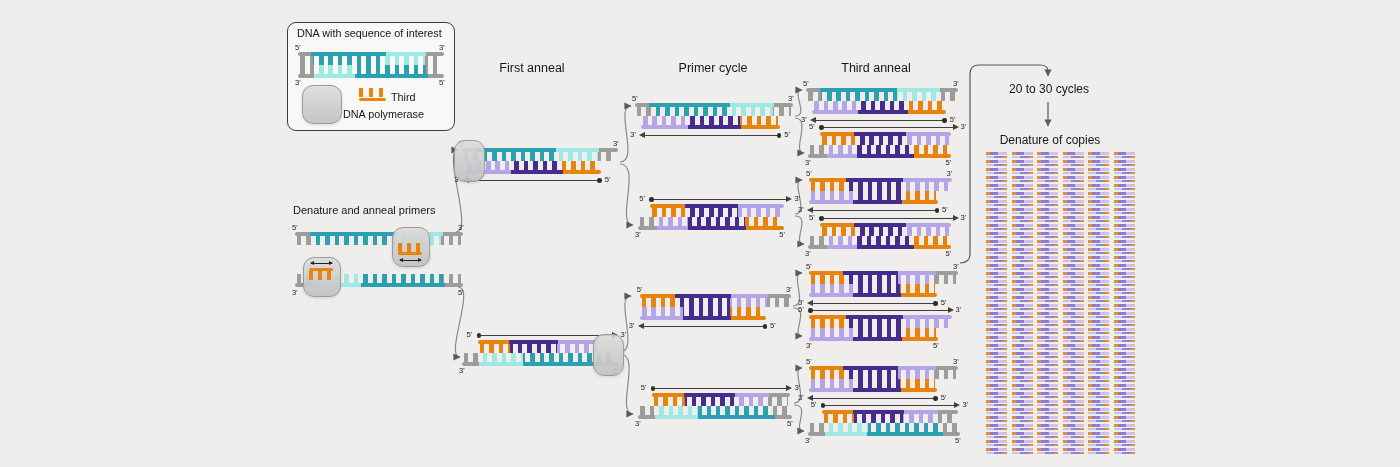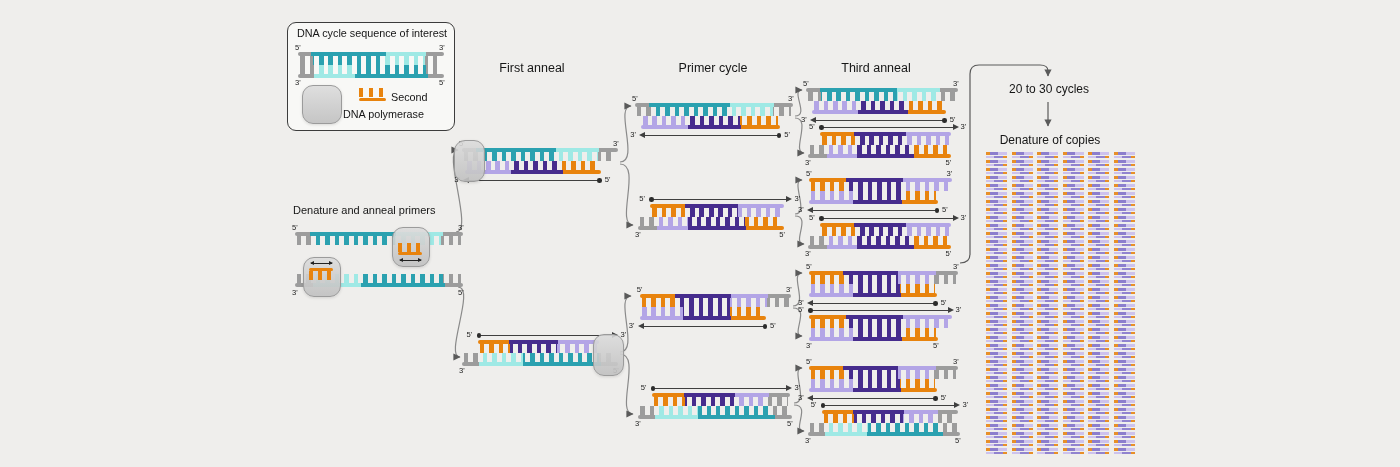--- a/index.html
+++ b/index.html
@@ -59,27 +59,27 @@
       <path d="M794,403 C810,403 790,368 802,368" marker-end="url(#ah)"></path>
       <path d="M794,405 C812,405 791,431 804,431" marker-end="url(#ah)"></path>
     </g>
     <g stroke="#5a5a5a" stroke-width="1.2" fill="none">
       <path d="M960,263 Q970,263 970,254 L970,74 Q970,65 979,65 L1040,65 Q1048,65 1048,71 L1048,76" marker-end="url(#ah)"></path>
       <path d="M1048,102 L1048,126" marker-end="url(#ah)"></path>
     </g>
   </svg>
 
   <div class="legend-box"></div>
-  <div class="txt legend-title">DNA cycle sequence of interest</div>
+  <div class="txt legend-title">DNA with sequence of interest</div>
 
   <div class="comb" style="left:359px;top:88px;width:27px;height:13px;z-index:2;">
     <div class="comb-teeth" style="top:0;background:repeating-linear-gradient(90deg,#e8830d 0 4.5px,transparent 4.5px 10px);"></div>
     <div class="comb-base" style="bottom:0;background:#e8830d;"></div>
   </div>
-  <div class="txt legend-item-label" style="left:391px;top:91px;">Second</div>
+  <div class="txt legend-item-label" style="left:391px;top:91px;">Third</div>
 
   <div class="poly" style="left:302px;top:85px;width:38px;height:37px;z-index:2;"></div>
   <div class="txt legend-item-label" style="left:343px;top:108px;">DNA polymerase</div>
 
   <div class="txt small-title" style="left:293px;top:204px;">Denature and anneal primers</div>
   <div class="txt cycle-title" style="left:492px;top:61px;width:80px;">First anneal</div>
   <div class="txt cycle-title" style="left:670px;top:61px;width:86px;">Primer cycle</div>
   <div class="txt cycle-title" style="left:838px;top:61px;width:76px;">Third anneal</div>
   <div class="txt cycle-title" style="left:1003px;top:82px;width:92px;font-size:12px;">20 to 30 cycles</div>
   <div class="txt cycle-title" style="left:996px;top:133px;width:108px;font-size:12px;">Denature of copies</div>

